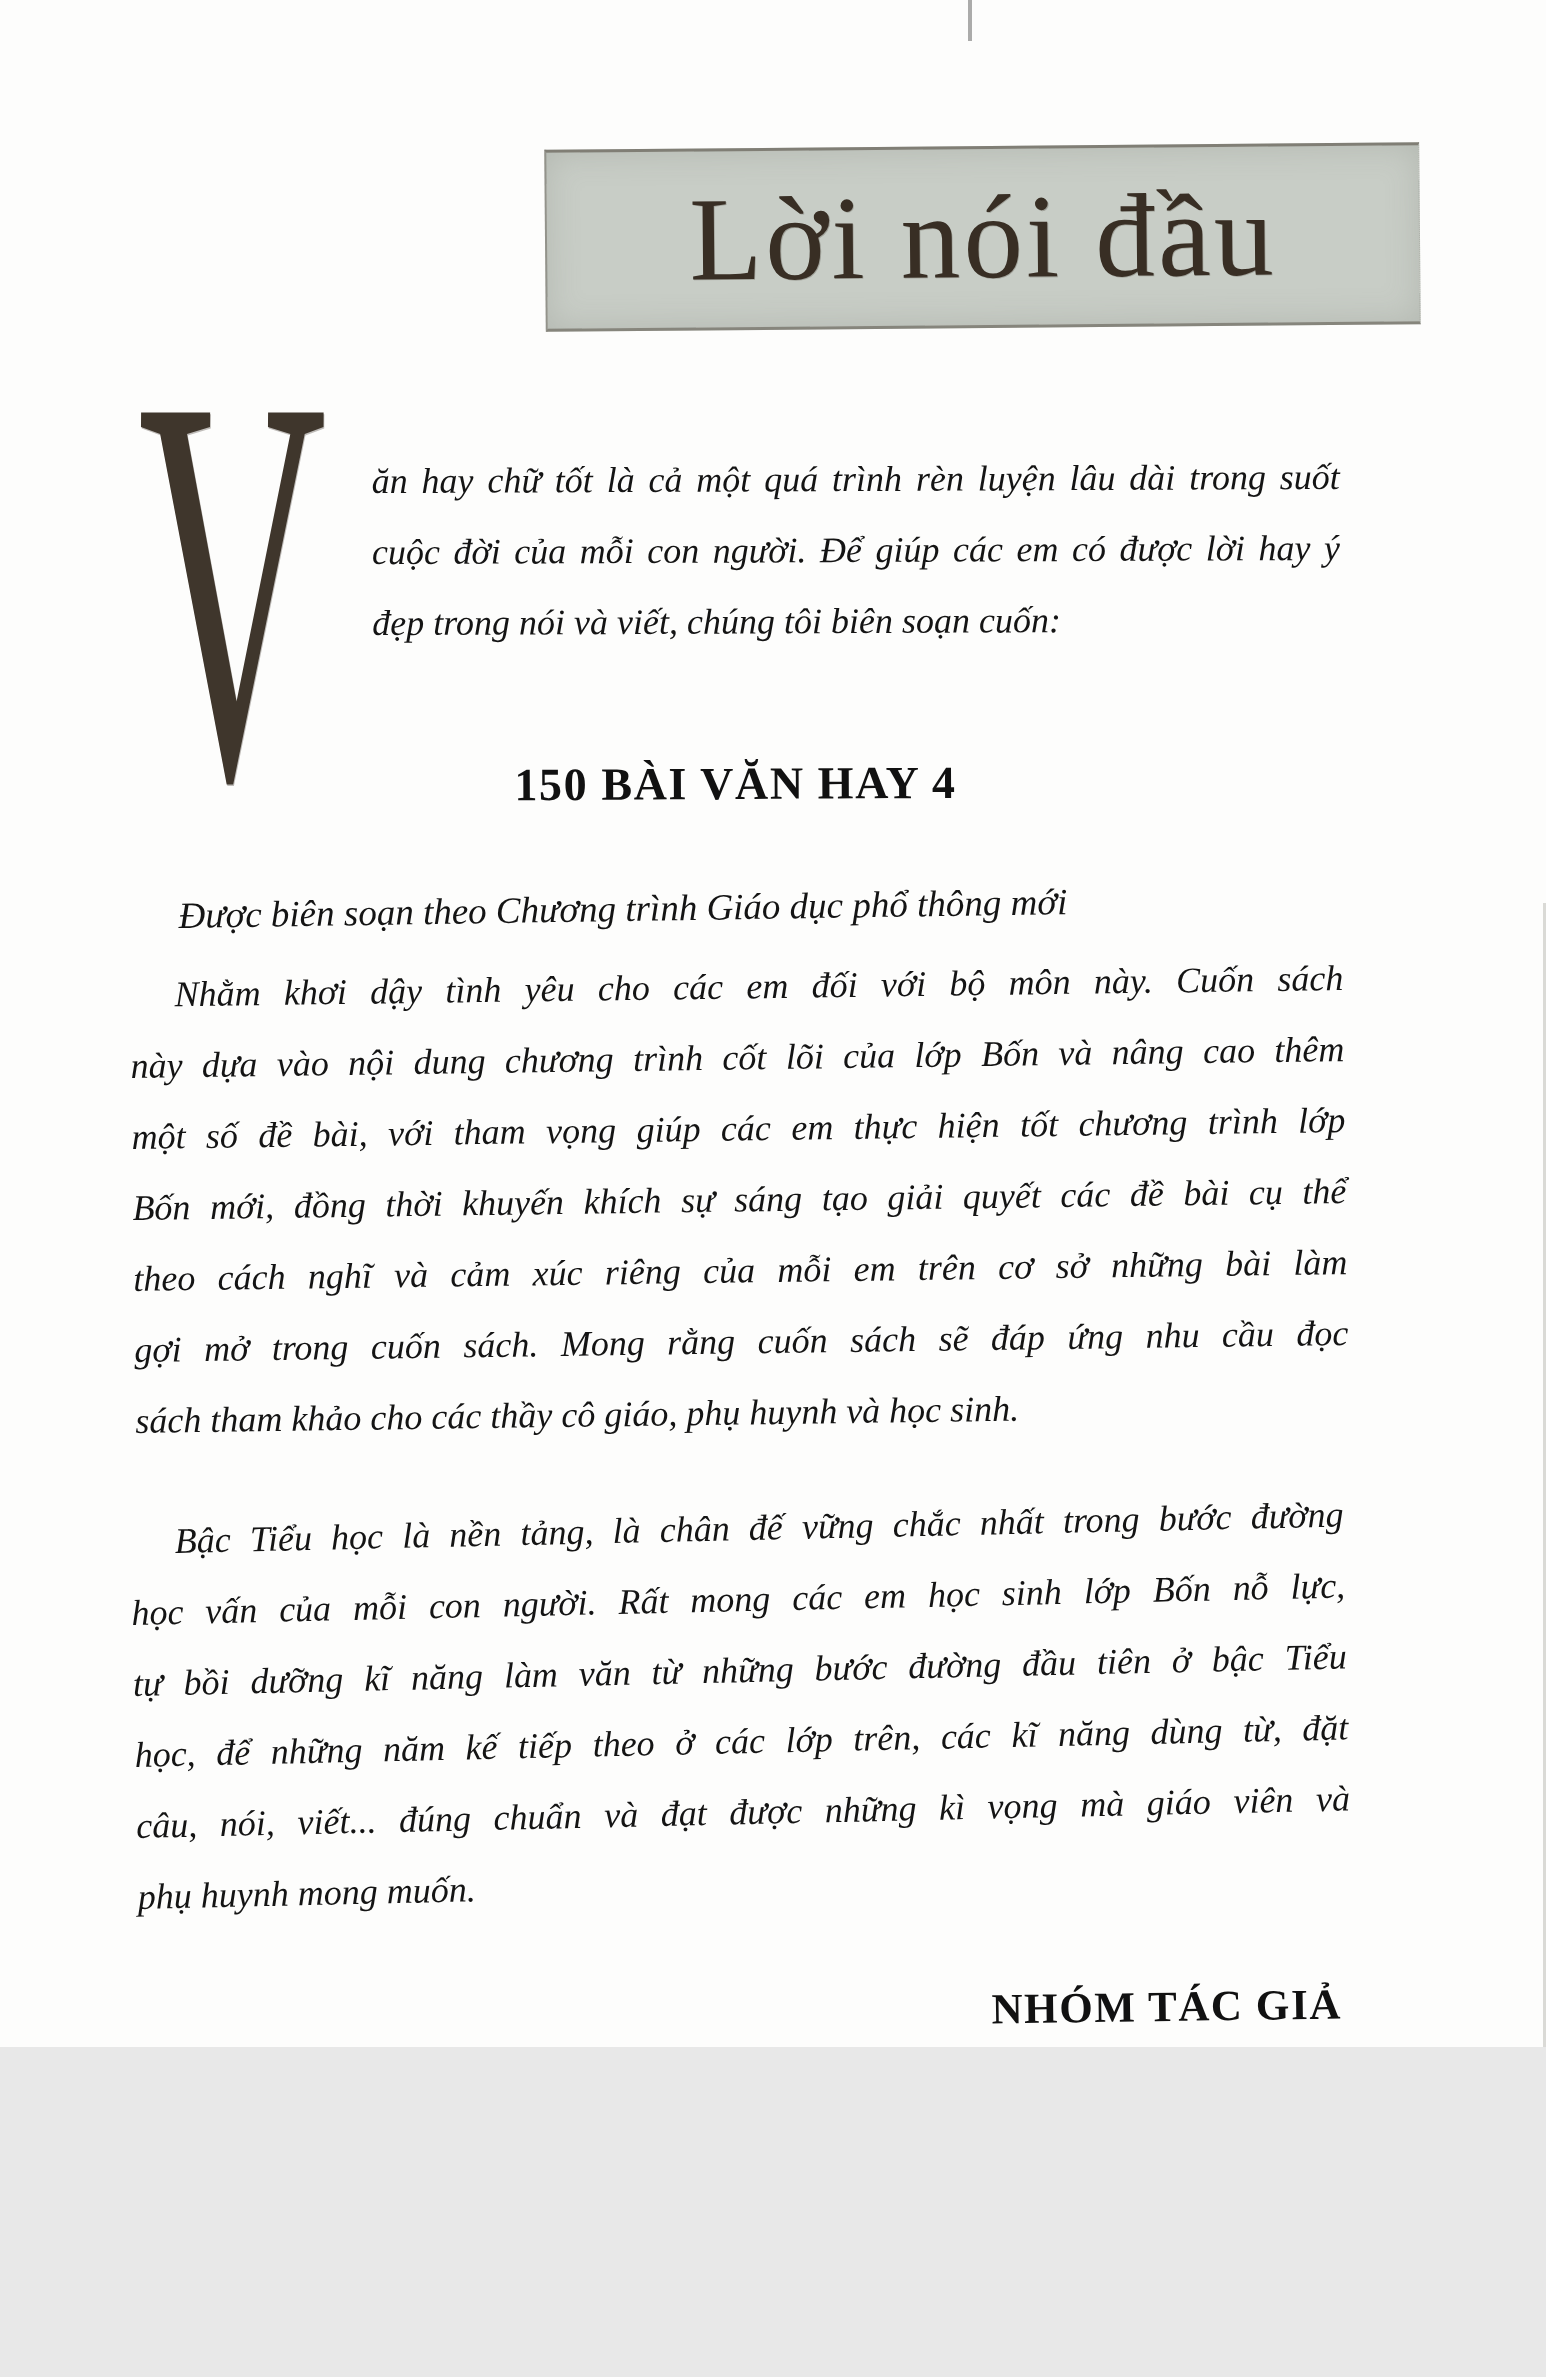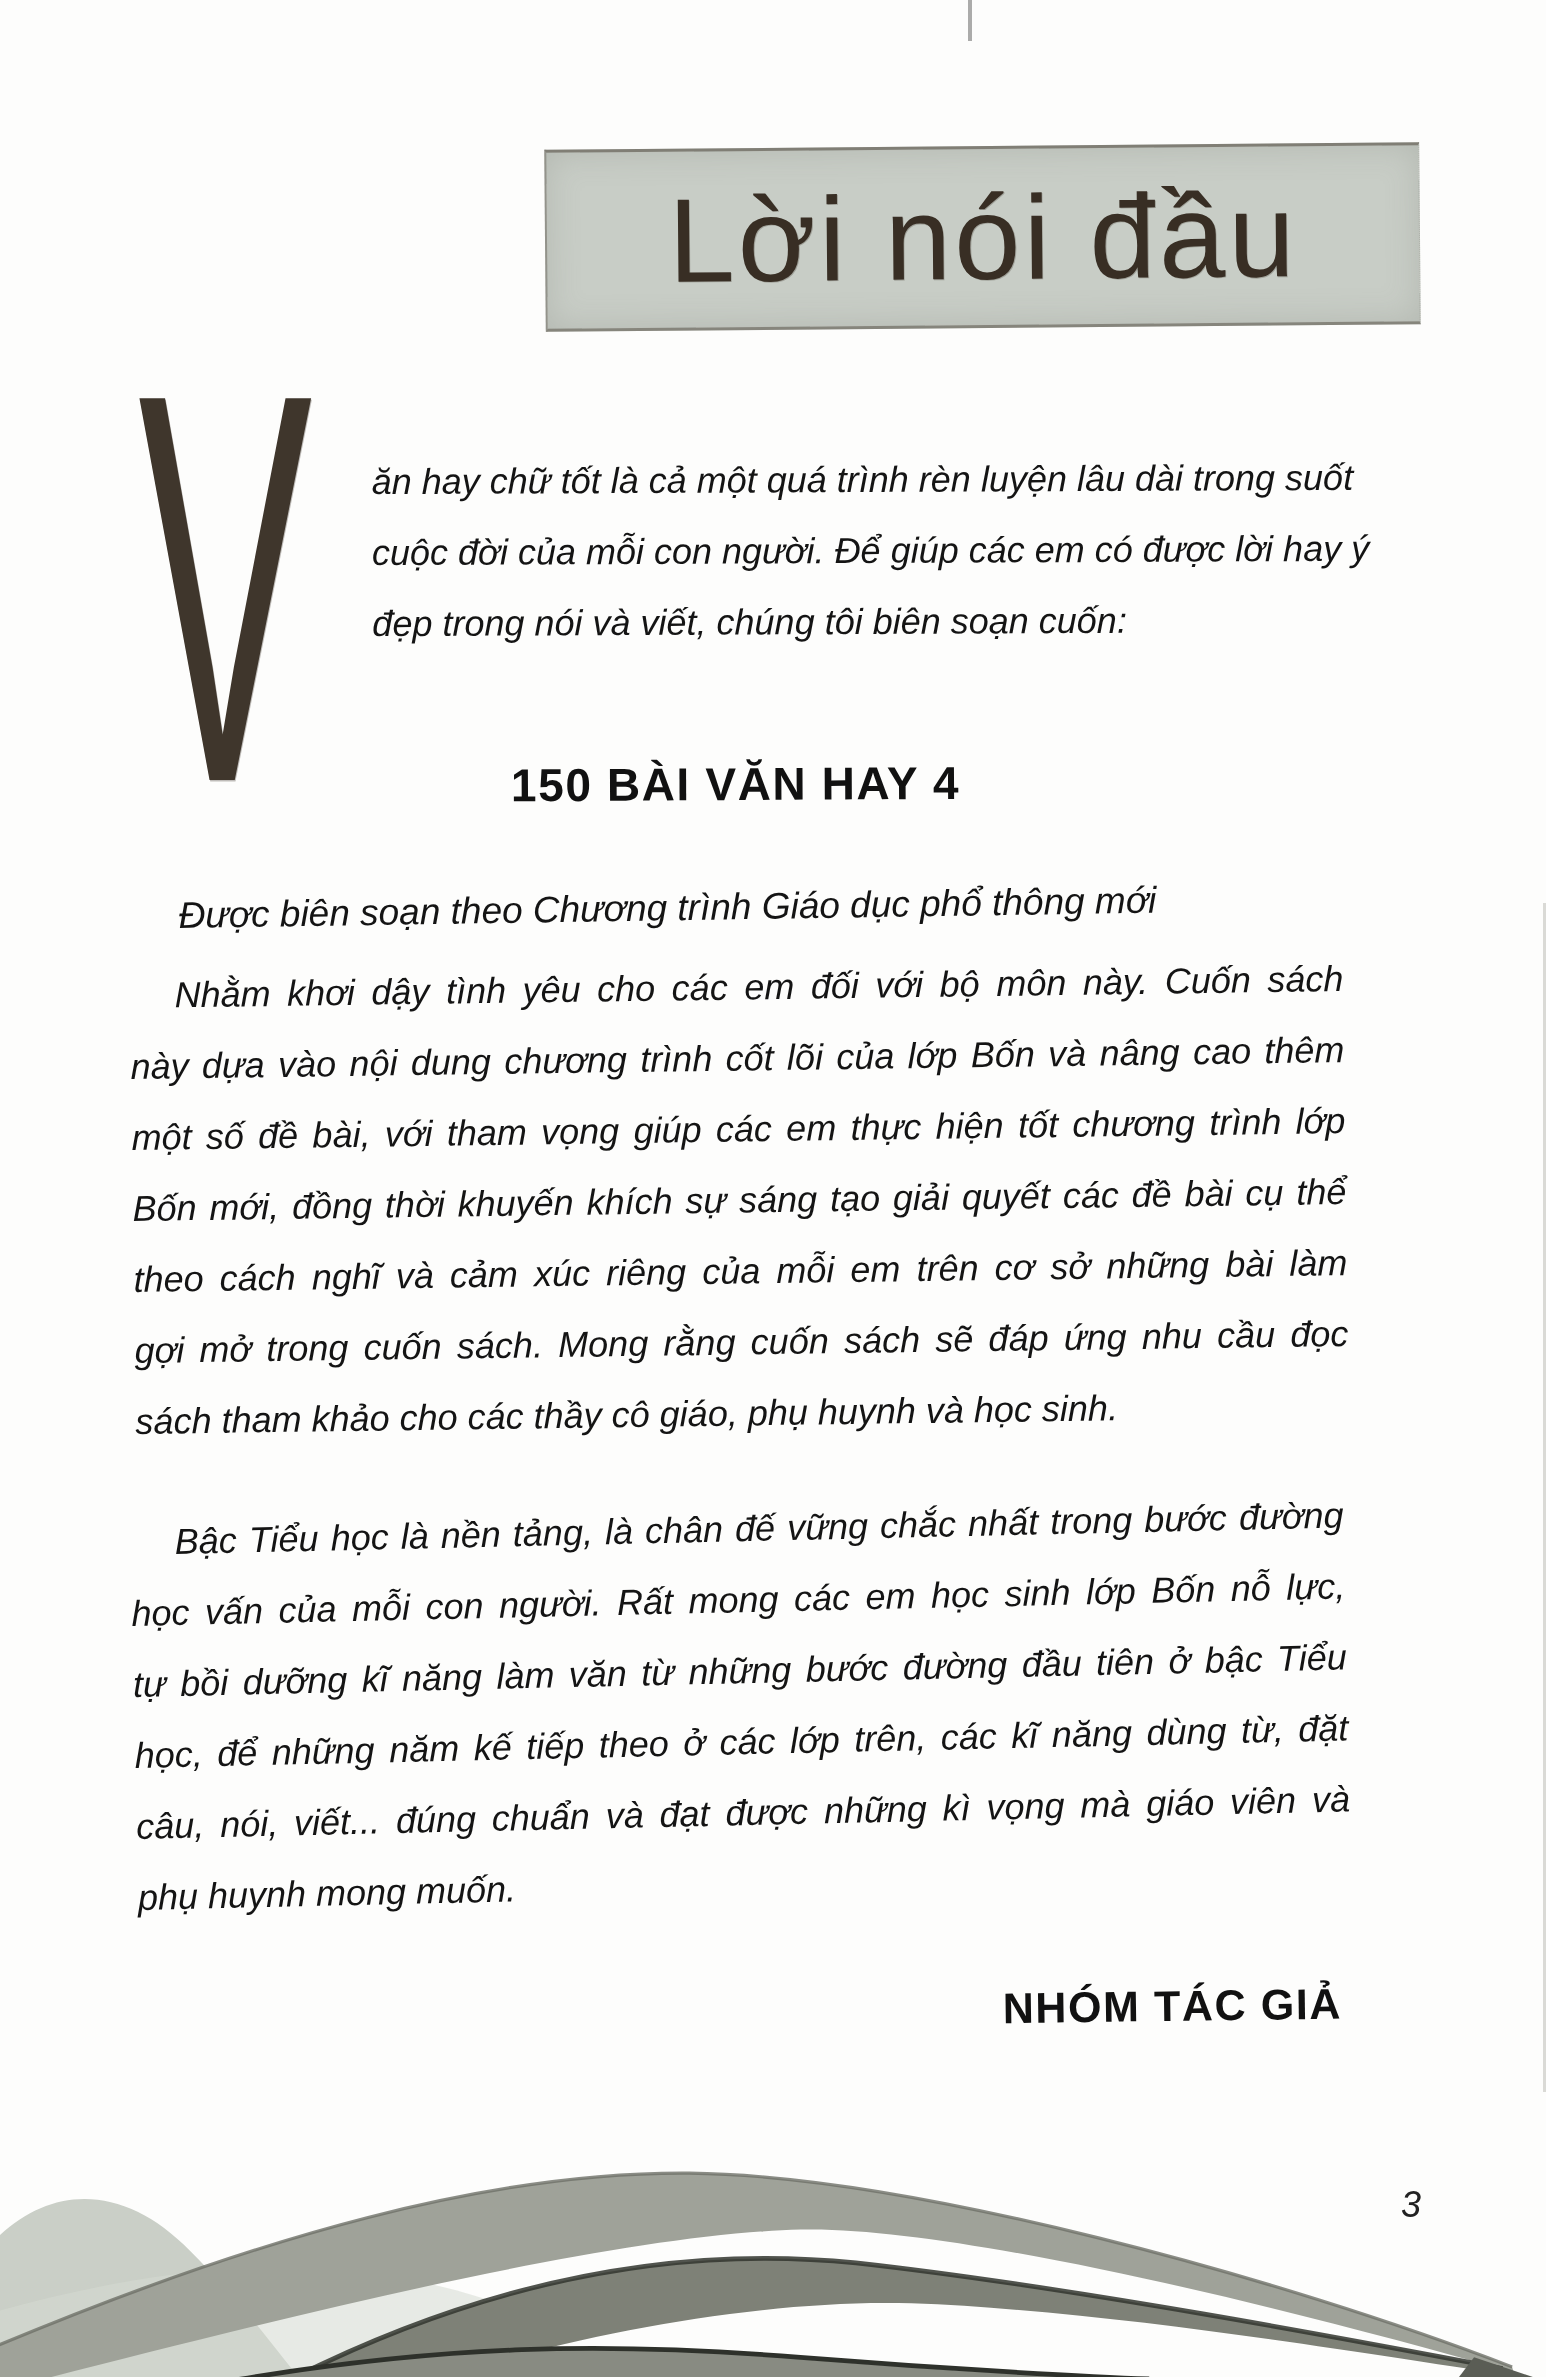--- a/index.html
+++ b/index.html
@@ -1,21 +1,21 @@
 <!DOCTYPE html>
 <html style="font-size:12.7px"><head>
 <meta charset="utf-8">
 <style>
   html,body{margin:0;padding:0;background:#e8e8e8;}
   #page{
     position:relative;
-    width:1547px;height:2377px;
+    width:1547px;height:2047px;
     background:#fdfdfc;
     overflow:hidden;
-    font-family:Liberation Sans, sans-serif;
+    font-family:Liberation Serif, serif;
     color:#161616;
   }
   .abs{position:absolute;}
 
   
   #top-mark{left:968px;top:0;width:4px;height:41px;background:#8f8f8f;opacity:.75;}
   #edge-strip{right:0;top:903px;width:4px;height:1189px;background:#dadad6;}
 
   
   #header-box{

